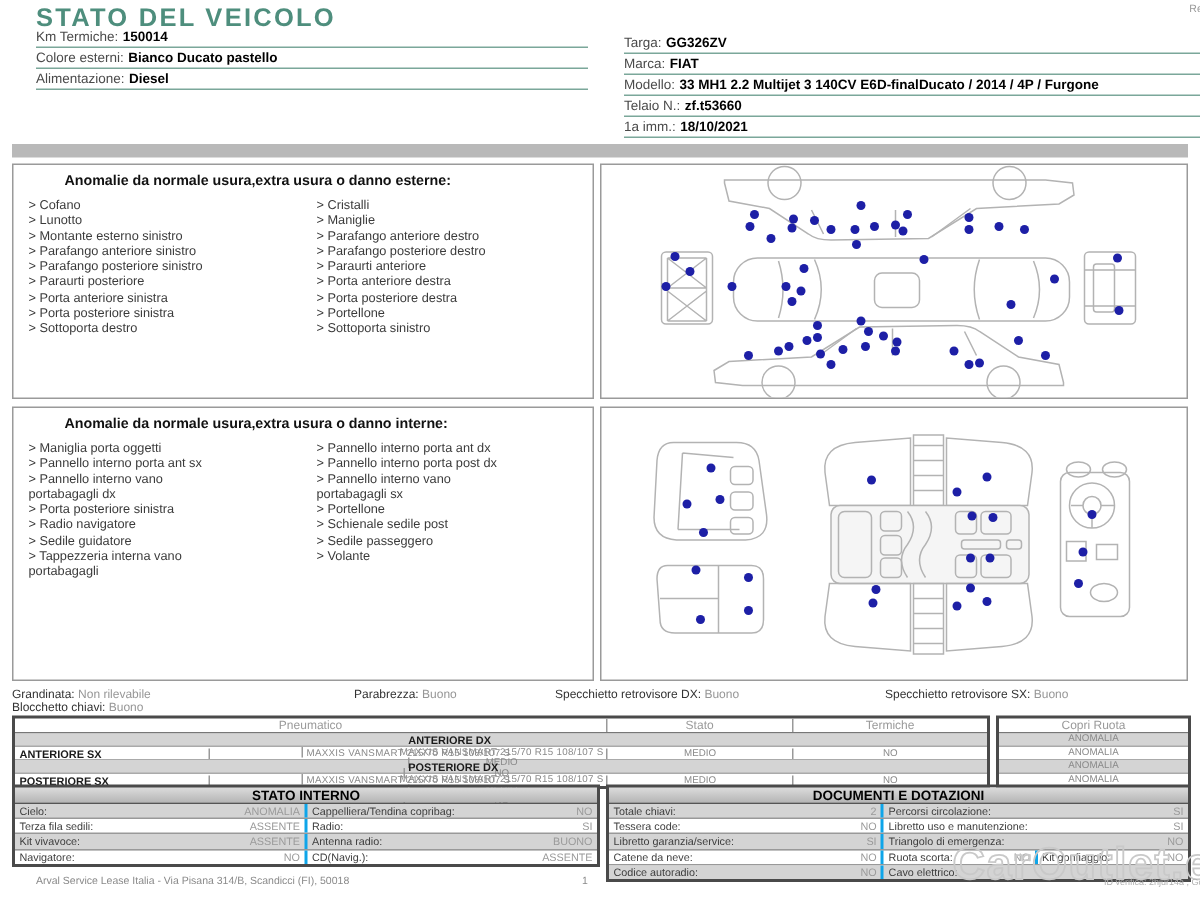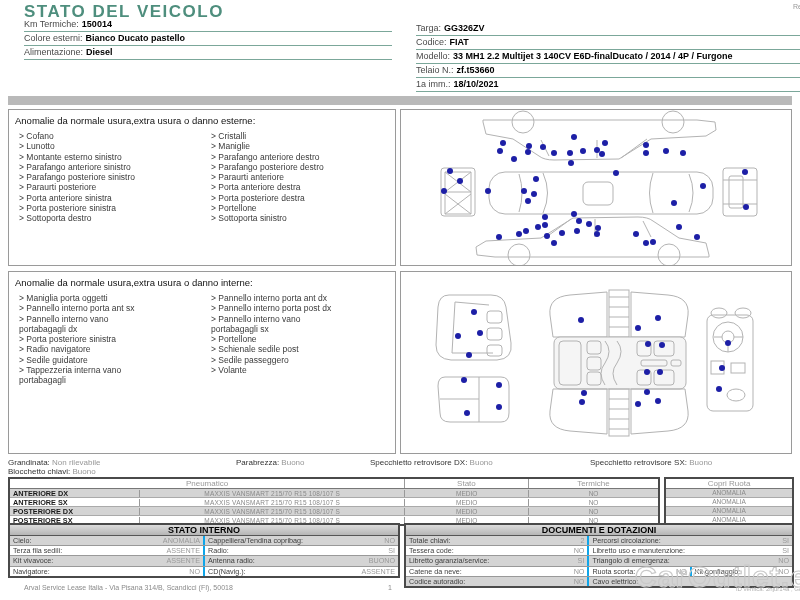--- a/index.html
+++ b/index.html
@@ -15,21 +15,21 @@
   .info-row{border-bottom:1px solid #7ba79a;padding:1px 0 2px 0;line-height:10px;}
   .lbl{color:#4a4a4a;}
   .val{font-weight:bold;color:#000;margin-left:3px;}
   .graybar{position:absolute;left:8px;top:96px;width:784px;height:9px;background:#b9b9b9;}
   
   .box{position:absolute;border:1px solid #9a9a9a;background:#fff;}
   .sec1-left{left:8px;top:109px;width:386px;height:155px;}
   .sec1-right{left:400px;top:109px;width:390px;height:155px;}
   .sec2-left{left:8px;top:271px;width:386px;height:181px;}
   .sec2-right{left:400px;top:271px;width:390px;height:181px;}
-  .box-title{font-size:9.5px;font-weight:normal;color:#111;padding:5px 6px 3px 6px;}
+  .box-title{font-size:9.5px;font-weight:bold;color:#111;padding:5px 6px 3px 6px;margin-left:28px;}
   .anom-cols{display:flex;padding:2px 0 0 2px;}
   .anom-col{width:50%;}
   .anom-item{font-size:8.5px;color:#3a3a3a;line-height:10.3px;padding-left:8px;
              white-space:pre-line;}
   .diagram{width:100%;height:100%;display:block;}
   .outline{fill:none;stroke:#b3b3b3;stroke-width:1;}
   .outline-f{fill:#f5f5f5;stroke:#b3b3b3;stroke-width:1;}
   
   .cond{position:absolute;left:8px;top:458px;width:784px;height:17px;font-size:8px;}
   .cond-item{position:absolute;white-space:nowrap;}
@@ -40,21 +40,21 @@
   .tire-table{position:absolute;left:8px;top:477px;width:648px;border:2px solid #4a4a4a;
               font-size:6.5px;}
   .copri-box{position:absolute;left:664px;top:477px;width:126px;border:2px solid #4a4a4a;
              font-size:6.5px;}
   .t-head{display:flex;height:9px;align-items:center;border-bottom:1px solid #777;
           color:#9a9a9a;font-size:8px;}
   .th-pneu{width:61%;text-align:center;} .th-stato{width:19%;text-align:center;border-left:1px solid #999;}
   .th-term{width:20%;text-align:center;border-left:1px solid #999;}
   .t-row{display:flex;height:8px;align-items:center;border-bottom:1px solid #aaa;}
   .t-row:last-child{border-bottom:none;}
-  .t-row.alt,.c-row.alt{background:#d4d4d4;}
+  .t-row.alt,.c-row.alt{background:#d4d4d4;flex-direction:column;}
   .t-pos{width:20%;font-weight:bold;color:#1a1a1a;font-size:7.3px;padding-left:3px;box-sizing:border-box;}
   .t-name{width:41%;text-align:center;color:#8a8a8a;border-left:1px solid #999;letter-spacing:.2px;}
   .t-val{width:19%;text-align:center;color:#8a8a8a;border-left:1px solid #999;}
   .t-last{width:20%;}
   .c-head{height:9px;line-height:9px;text-align:center;color:#9a9a9a;font-size:8px;border-bottom:1px solid #777;}
   .c-row{height:8px;line-height:8px;text-align:center;color:#8a8a8a;border-bottom:1px solid #aaa;}
   .c-row:last-child{border-bottom:none;}
   
   .kv-table{position:absolute;border:2px solid #4a4a4a;font-size:7.2px;}
   .si{left:8px;top:523px;width:388px;}
@@ -84,21 +84,21 @@
   <div class="title">STATO DEL VEICOLO</div>
   <div class="rev">Rev. A</div>
 
   <div class="info info-left" id="info-left">
       <div class="info-row"><span class="lbl">Km Termiche:</span><span class="val">150014</span></div>
       <div class="info-row"><span class="lbl">Colore esterni:</span><span class="val">Bianco Ducato pastello</span></div>
       <div class="info-row"><span class="lbl">Alimentazione:</span><span class="val">Diesel</span></div>
     </div>
   <div class="info info-right" id="info-right">
       <div class="info-row"><span class="lbl">Targa:</span><span class="val">GG326ZV</span></div>
-      <div class="info-row"><span class="lbl">Codice:</span><span class="val">FIAT</span></div>
+      <div class="info-row"><span class="lbl">Marca:</span><span class="val">FIAT</span></div>
       <div class="info-row"><span class="lbl">Modello:</span><span class="val">33 MH1 2.2 Multijet 3 140CV E6D-finalDucato / 2014 / 4P / Furgone</span></div>
       <div class="info-row"><span class="lbl">Telaio N.:</span><span class="val">zf.t53660</span></div>
       <div class="info-row"><span class="lbl">1a imm.:</span><span class="val">18/10/2021</span></div>
     </div>
 
   <div class="graybar"></div>
 
   <div class="box sec1-left">
     <div class="box-title">Anomalie da normale usura,extra usura o danno esterne:</div>
     <div class="anom-cols">

